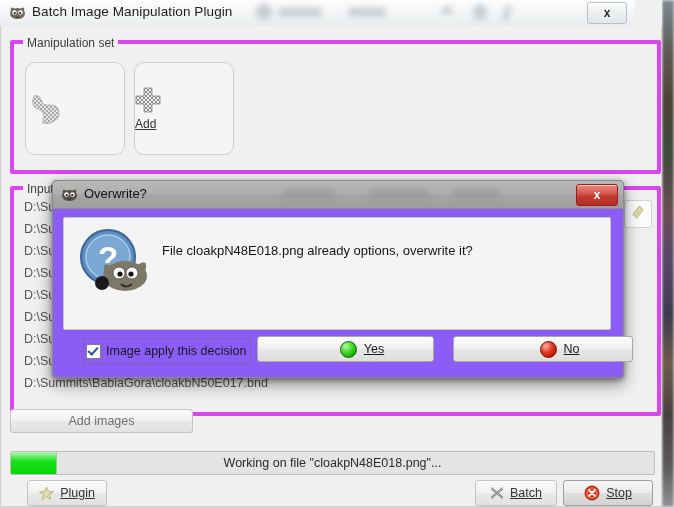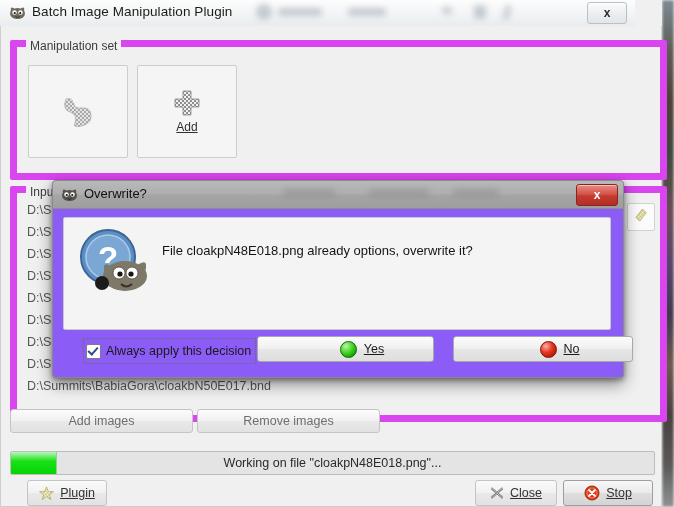--- a/index.html
+++ b/index.html
@@ -54,31 +54,31 @@
   }
 
   .content{
     position:absolute;left:0;top:26px;width:662px;height:481px;
     background:#f0f0f0;
     border:1px solid #cfcfcf;border-top:none;
     box-sizing:border-box;
   }
 
   
-  .group{position:absolute;border:7px solid #d946ef;border-radius:2px;}
+  .group{position:absolute;border:4px solid #d946ef;border-radius:2px;}
   .group-label{
     position:absolute;top:-8px;left:9px;background:#f0f0f0;
     padding:0 4px;font-size:12px;color:#3c3c3c;white-space:nowrap;
   }
 
   #manip-group{left:9px;top:14px;width:643px;height:126px;}
   .manip-box{
     position:absolute;top:18px;width:98px;height:91px;
-    background:#f5f5f5;border:1px solid #cdcdcd;border-radius:2px;
-    display:flex;flex-direction:column;align-items:center;justify-content:center;
+    background:#f5f5f5;border:1px solid #cdcdcd;border-radius:10px;
+    display:flex;flex-direction:column;justify-content:center;
   }
   #manip-box-1{left:11px;}
   #manip-box-2{left:120px;}
   .wilber-mini{width:40px;height:34px;opacity:.85;}
   .plus-icon{width:26px;height:26px;}
   .add-label{margin-top:4px;font-size:12px;color:#303030;}
   .add-label u{text-decoration:underline;}
 
   #input-group{left:9px;top:160px;width:643px;height:222px;}
 
@@ -303,21 +303,20 @@
                   <rect x="2" y="2" width="2" height="2" fill="#f2efd0"></rect>
                 </pattern>
               </defs>
               <path d="M9 1 L13 5 L6 14 L2 10 Z" fill="url(#chk3)" stroke="#a39a52" stroke-width=".7"></path>
             </svg>
           </span>
         </div>
       </div>
 
       <button class="btn" id="add-images-btn">Add images</button>
-      <button class="btn" id="remove-images-btn">Remove images</button>
 
       <div class="progress-wrap">
         <div class="progress-fill" id="progress-fill" style="width: 7%;"></div>
         <div class="progress-text">Working on file "cloakpN48E018.png"...</div>
       </div>
 
       <button class="btn" id="about-btn">
         <span class="star-icon">
           <svg viewBox="0 0 16 16" width="15" height="15">
             <defs>
@@ -339,21 +338,21 @@
             <defs>
               <pattern id="chk5" width="3" height="3" patternUnits="userSpaceOnUse">
                 <rect width="3" height="3" fill="#555"></rect>
                 <rect width="1.5" height="1.5" fill="#ddd"></rect>
                 <rect x="1.5" y="1.5" width="1.5" height="1.5" fill="#ddd"></rect>
               </pattern>
             </defs>
             <path d="M2 1 L8 6.4 L14 1 L15 4 L10 8 L15 12 L14 15 L8 9.6 L2 15 L1 12 L6 8 L1 4 Z" fill="url(#chk5)"></path>
           </svg>
         </span>
-        <span><u>Close</u></span>
+        <span><u>Batch</u></span>
       </button>
 
       <button class="btn" id="stop-btn">
         <span class="stopx-icon">
           <svg viewBox="0 0 16 16" width="16" height="16">
             <circle cx="8" cy="8" r="7" fill="#e03a18" stroke="#9d2609" stroke-width="1"></circle>
             <circle cx="8" cy="8" r="5" fill="none" stroke="#f0907a" stroke-width=".8"></circle>
             <path d="M5 5 L11 11 M11 5 L5 11" stroke="#fff" stroke-width="1.8" stroke-linecap="round"></path>
           </svg>
         </span>
@@ -405,21 +404,21 @@
           <path d="M44 58 Q49 63 55 58" stroke="#34312a" stroke-width="2" fill="none"></path>
           <circle cx="25" cy="57" r="7" fill="#1b1b1b"></circle>
         </svg>
       </span>
       <div class="dlg-msg">File cloakpN48E018.png already options, overwrite it?</div>
     </div>
 
     <div class="dlg-footer">
       <div class="checkbox-wrap">
         <span class="cbox"></span>
-        <span class="cb-label">Always apply this decision</span>
+        <span class="cb-label">Image apply this decision</span>
       </div>
 
       <button class="dlg-btn" id="dlg-yes-btn">
         <span class="led led-green"></span>
         <span><u>Yes</u></span>
       </button>
 
       <button class="dlg-btn" id="dlg-no-btn">
         <span class="led led-red"></span>
         <span><u>No</u></span>

